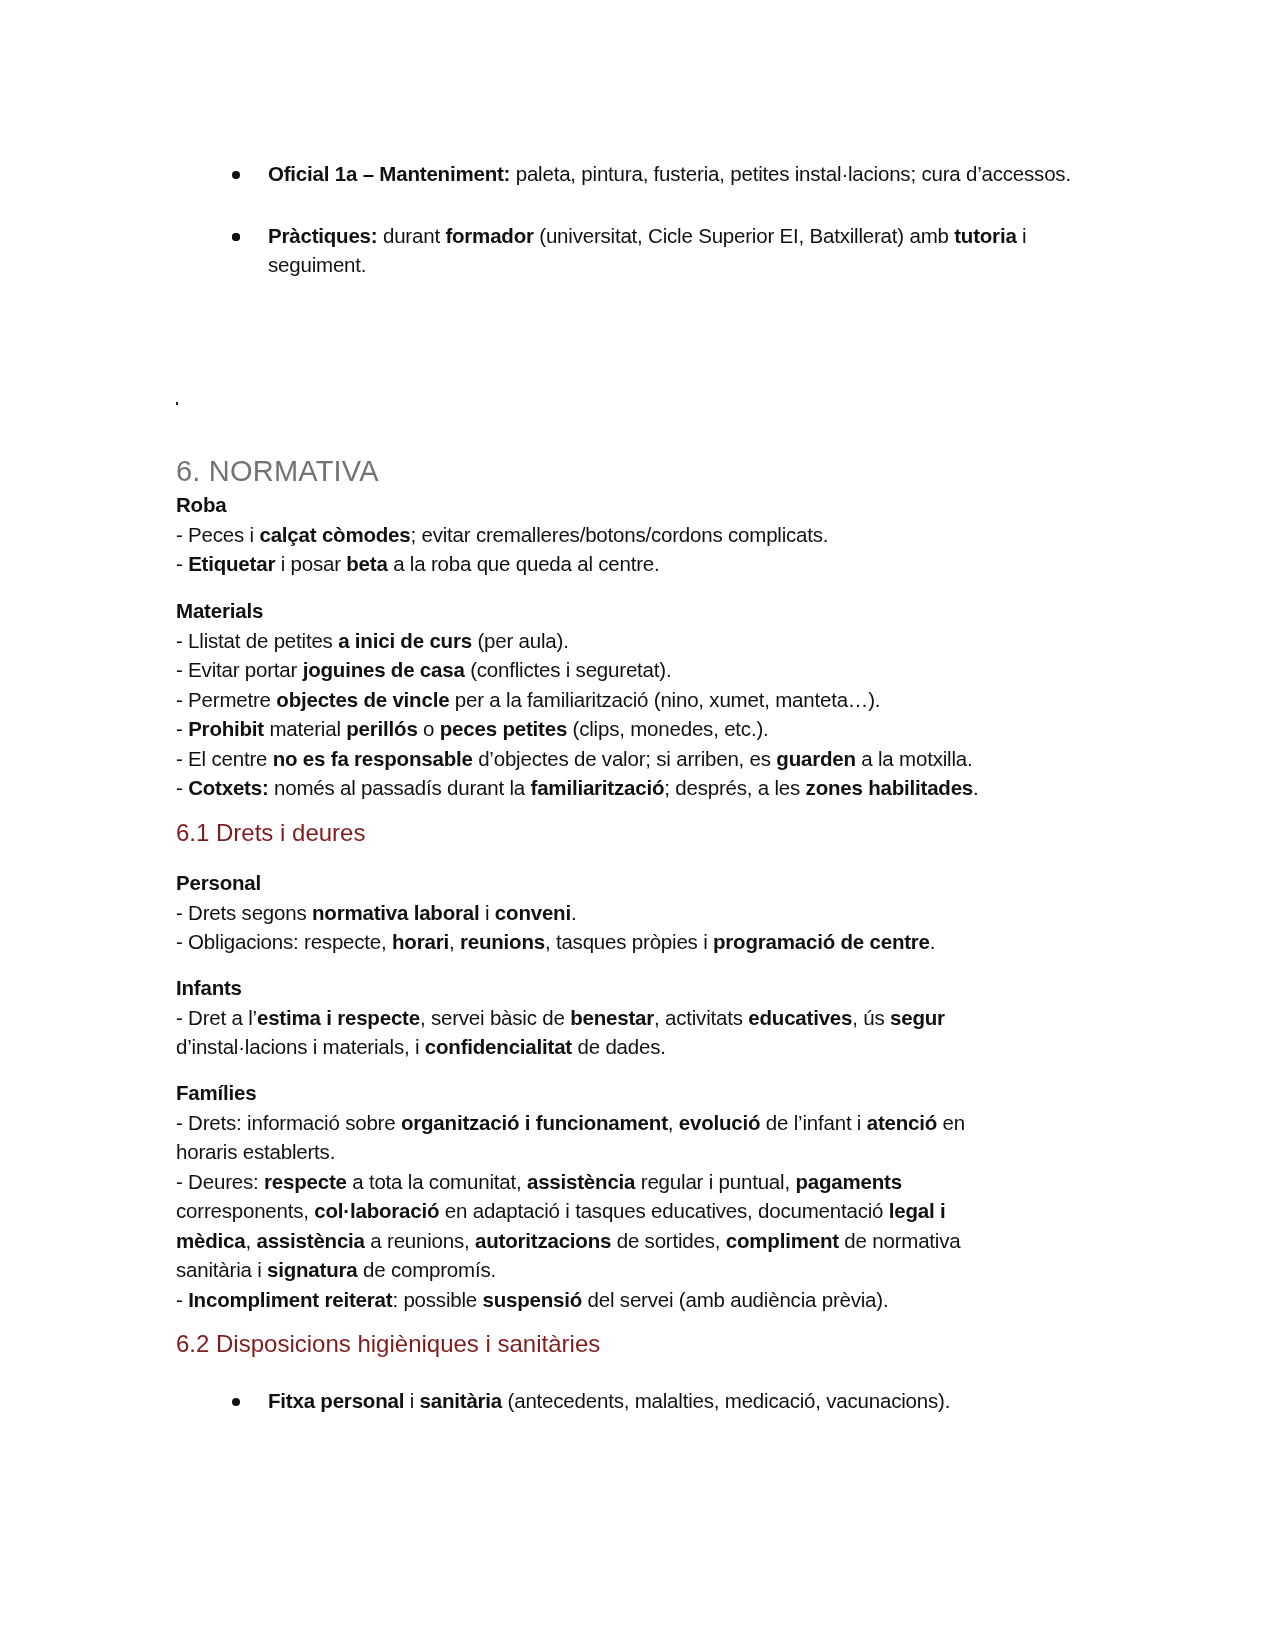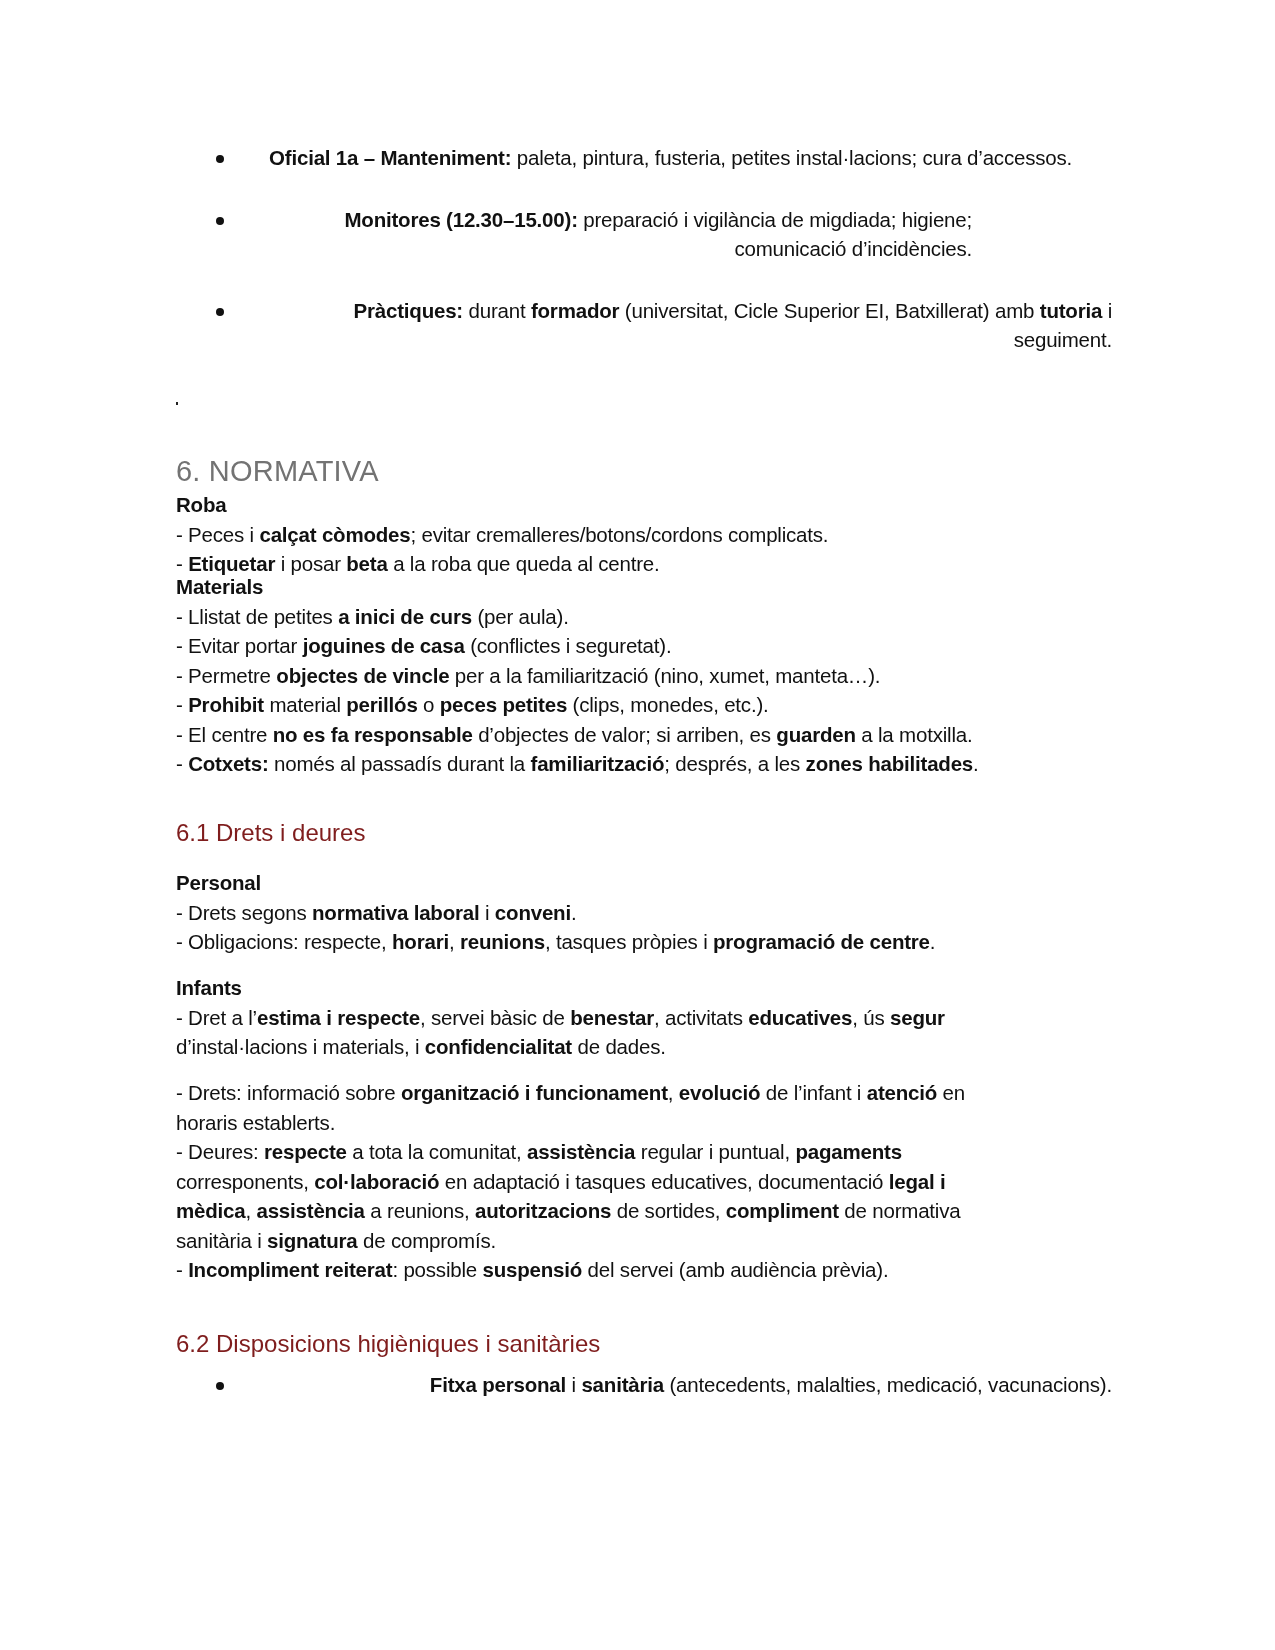--- a/index.html
+++ b/index.html
@@ -1,60 +1,59 @@
 <!DOCTYPE html>
 <html><head>
 <meta charset="utf-8">
 <style>
   html, body { margin: 0; padding: 0; background: #ffffff; }
   body { width: 1275px; height: 1650px; position: relative; overflow: hidden;
          font-family: "Liberation Sans", sans-serif; color: #111; }
   .page { position: absolute; left: 0; top: 0; width: 1275px; height: 1650px; }
   .txt { font-size: 20.5px; line-height: 29.5px; letter-spacing: -0.2px; }
   b { font-weight: bold; }
-  .bullet-list { position: absolute; left: 210px; width: 900px; margin: 0; padding: 0; list-style: none; text-align: right; }
+  .bullet-list { position: absolute; left: 210px; width: 900px; margin: 16px; padding: 0; list-style: none; }
   .bullet-item { position: relative; padding-left: 42px; }
   .bullet-dot { position: absolute; left: 6px; top: 12px; width: 8px; height: 8px; border-radius: 50%; background: #111; }
   .h1 { position: absolute; left: 176px; top: 453px; font-size: 29px; color: #737373; font-weight: normal; margin: 0; line-height: 36px; letter-spacing: 0.2px; }
   .h2 { position: absolute; left: 176px; font-size: 24px; color: #7f1d1d; font-weight: normal; margin: 0; line-height: 30px; }
   .block { position: absolute; left: 176px; width: 900px; }
   .stray-mark { position: absolute; left: 176px; top: 402px; width: 2px; height: 3px; background: #222; }
   .line { display: block; }
 </style>
 </head>
 <body>
 
 <div class="page">
 
   <ul class="bullet-list txt" style="top:143px;">
     <li class="bullet-item" style="width:820px;">
       <span class="bullet-dot"></span>
       <span><b>Oficial 1a – Manteniment:</b><span> paleta, pintura, fusteria, petites instal·lacions; cura d’accessos.</span></span>
     </li>
     <li class="bullet-item" style="margin-top:32px; width:720px;">
       <span class="bullet-dot"></span>
-      <span><b>Monitores (12.30–15.00):</b><span> preparació i vigilància de migdiada; higiene; comunicació d’incidències.</span></span>
     </li>
     <li class="bullet-item" style="margin-top:32px; width:860px;">
       <span class="bullet-dot"></span>
       <span><b>Pràctiques:</b><span> durant </span><b>formador</b><span> (universitat, Cicle Superior EI, Batxillerat) amb </span><b>tutoria</b><span> i seguiment.</span></span>
     </li>
   </ul>
 
   <div class="stray-mark"></div>
 
   <h1 class="h1">6. NORMATIVA</h1>
 
   <div class="block txt" style="top:490px;">
     <b class="line">Roba</b>
     <span class="line"><span>- Peces i </span><b>calçat còmodes</b><span>; evitar cremalleres/botons/cordons complicats.</span></span>
     <span class="line"><span>- </span><b>Etiquetar</b><span> i posar </span><b>beta</b><span> a la roba que queda al centre.</span></span>
   </div>
 
-  <div class="block txt" style="top:572px;">
+  <div class="block txt" style="top:596px;">
     <b class="line">Materials</b>
     <span class="line"><span>- Llistat de petites </span><b>a inici de curs</b><span> (per aula).</span></span>
     <span class="line"><span>- Evitar portar </span><b>joguines de casa</b><span> (conflictes i seguretat).</span></span>
     <span class="line"><span>- Permetre </span><b>objectes de vincle</b><span> per a la familiarització (nino, xumet, manteta…).</span></span>
     <span class="line"><span>- </span><b>Prohibit</b><span> material </span><b>perillós</b><span> o </span><b>peces petites</b><span> (clips, monedes, etc.).</span></span>
     <span class="line"><span>- El centre </span><b>no es fa responsable</b><span> d’objectes de valor; si arriben, es </span><b>guarden</b><span> a la motxilla.</span></span>
     <span class="line"><span>- </span><b>Cotxets:</b><span> només al passadís durant la </span><b>familiarització</b><span>; després, a les </span><b>zones habilitades</b><span>.</span></span>
   </div>
 
   <h2 class="h2" style="top:818px;">6.1 Drets i deures</h2>
@@ -65,20 +64,21 @@
     <span class="line"><span>- Obligacions: respecte, </span><b>horari</b><span>, </span><b>reunions</b><span>, tasques pròpies i </span><b>programació de centre</b><span>.</span></span>
   </div>
 
   <div class="block txt" style="top:973px;">
     <b class="line">Infants</b>
     <span class="line"><span>- Dret a l’</span><b>estima i respecte</b><span>, servei bàsic de </span><b>benestar</b><span>, activitats </span><b>educatives</b><span>, ús </span><b>segur</b></span>
     <span class="line"><span>d’instal·lacions i materials, i </span><b>confidencialitat</b><span> de dades.</span></span>
   </div>
 
   <div class="block txt" style="top:1078px;">
+    <b class="line">Famílies</b>
     <span class="line"><span>- Drets: informació sobre </span><b>organització i funcionament</b><span>, </span><b>evolució</b><span> de l’infant i </span><b>atenció</b><span> en</span></span>
     <span class="line"><span>horaris establerts.</span></span>
     <span class="line"><span>- Deures: </span><b>respecte</b><span> a tota la comunitat, </span><b>assistència</b><span> regular i puntual, </span><b>pagaments</b></span>
     <span class="line"><span>corresponents, </span><b>col·laboració</b><span> en adaptació i tasques educatives, documentació </span><b>legal i</b></span>
     <span class="line"><b>mèdica</b><span>, </span><b>assistència</b><span> a reunions, </span><b>autoritzacions</b><span> de sortides, </span><b>compliment</b><span> de normativa</span></span>
     <span class="line"><span>sanitària i </span><b>signatura</b><span> de compromís.</span></span>
     <span class="line"><span>- </span><b>Incompliment reiterat</b><span>: possible </span><b>suspensió</b><span> del servei (amb audiència prèvia).</span></span>
   </div>
 
   <h2 class="h2" style="top:1329px;">6.2 Disposicions higièniques i sanitàries</h2>

